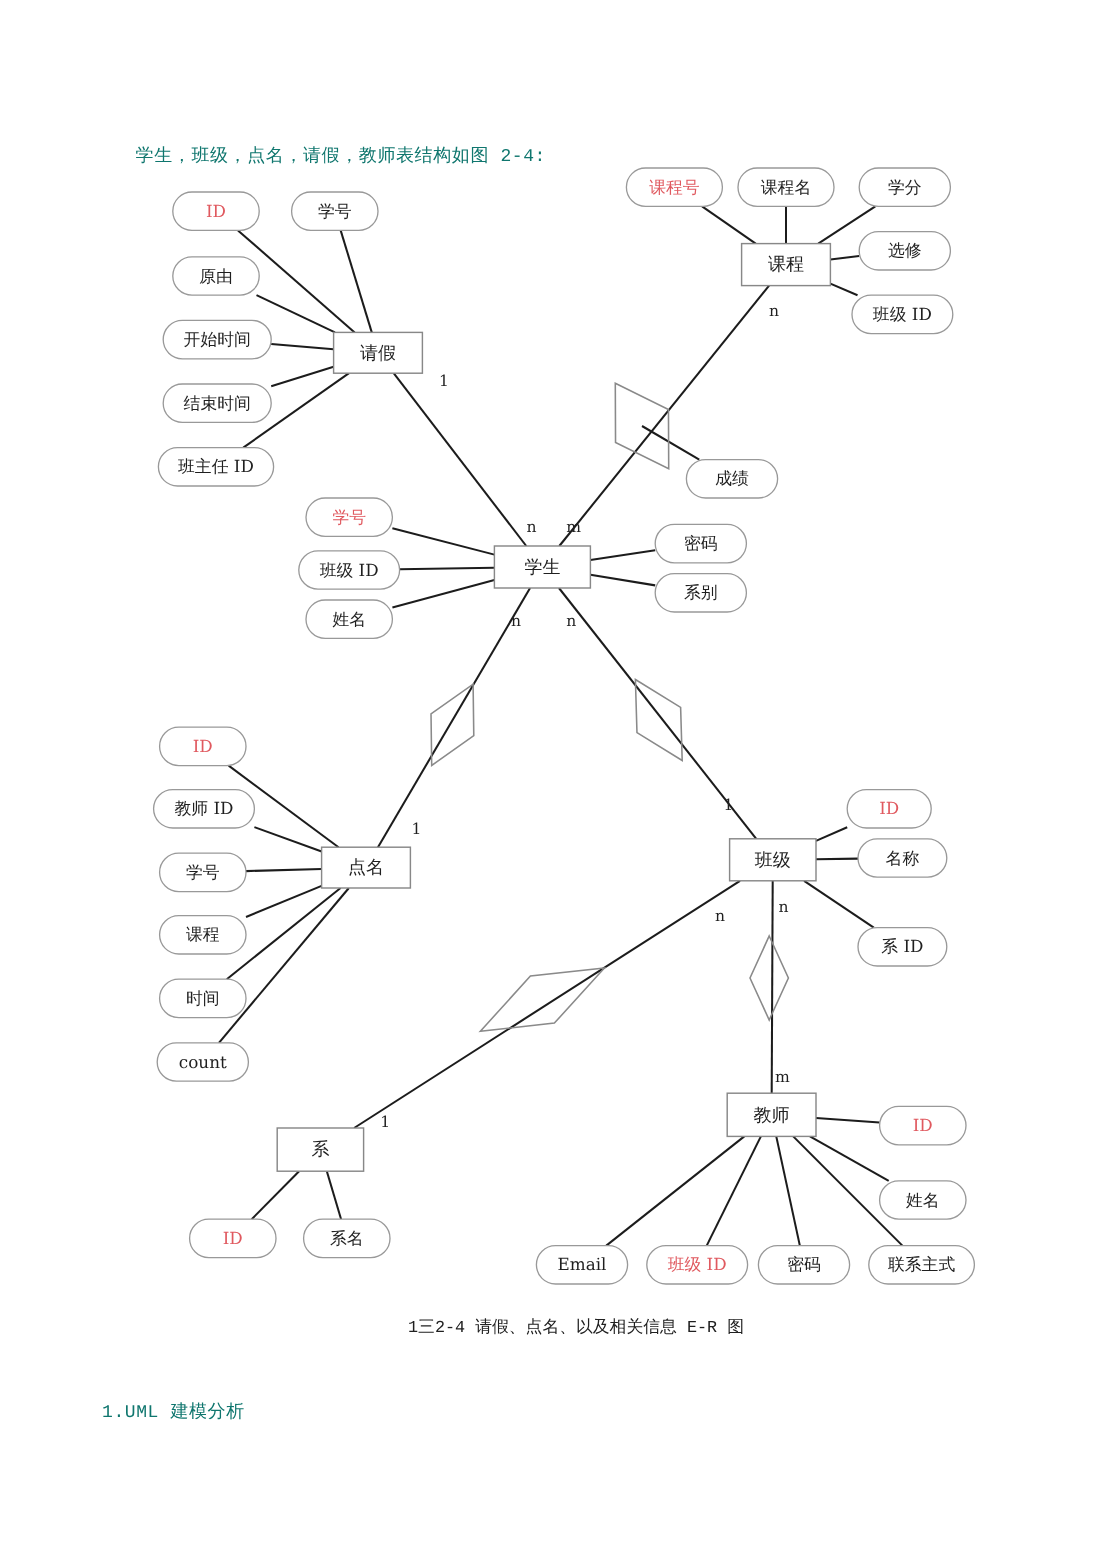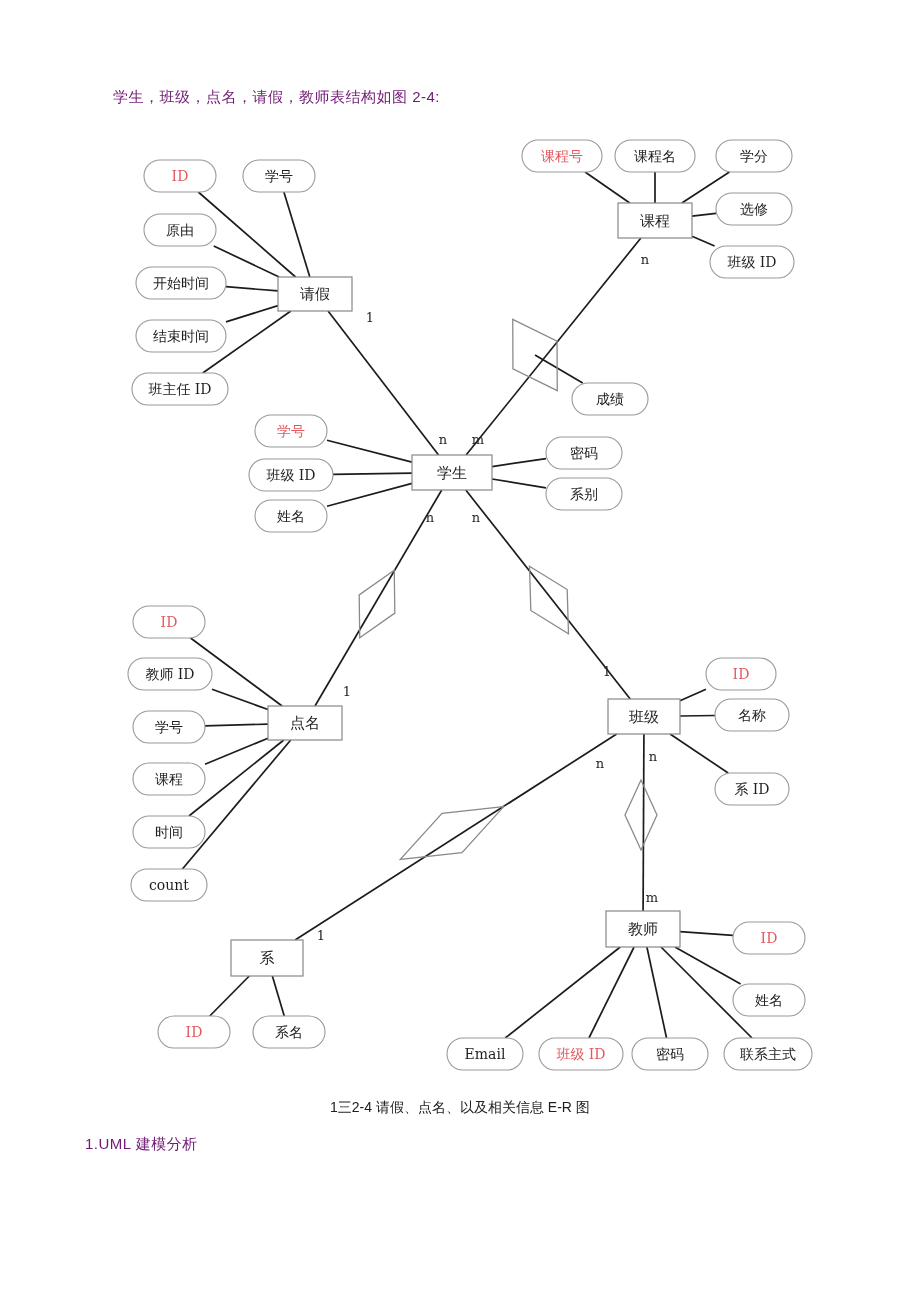--- a/index.html
+++ b/index.html
@@ -14,34 +14,35 @@
     font-family: "DejaVu Sans", "Liberation Sans", sans-serif;
     color: #1a1a1a;
     overflow: hidden;
   }
   .page {
     position: absolute;
     inset: 0;
   }
   .doc-text {
     position: absolute;
-    font-family: Liberation Sans, sans-serif;
+    font-family: Liberation Mono, monospace;
     font-size: 15px;
-    color: #701a75;
+    color: #0f766e;
     white-space: pre;
     letter-spacing: 0.5px;
+    margin-top: 32px;
   }
   #intro-line { left: 113px; top: 88px; }
   #footer-line { left: 85px; top: 1135px; }
   .caption {
     position: absolute;
-    left: 330px;
+    left: 340px;
     top: 1097px;
     width: 280px;
-    font-family: Liberation Sans, sans-serif;
+    font-family: Liberation Mono, monospace;
     font-size: 14px;
     line-height: 20px;
     color: #202020;
   }
   svg.er {
     position: absolute;
     left: 0;
     top: 0;
     width: 920px;
     height: 1301px;

